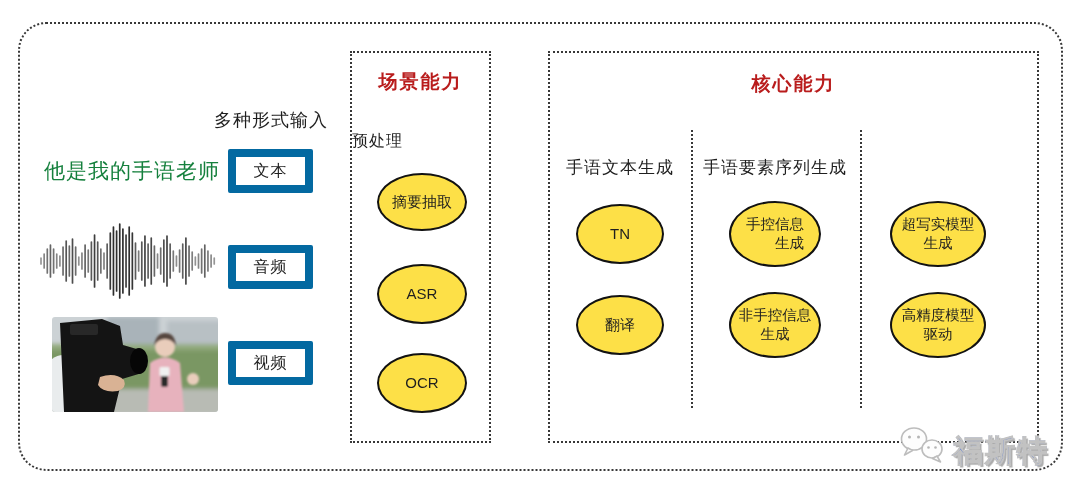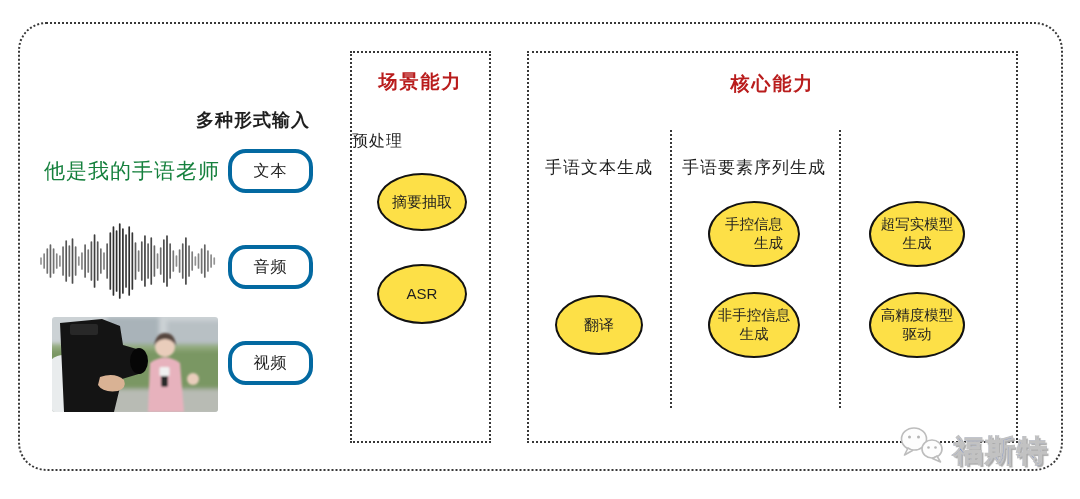--- a/index.html
+++ b/index.html
@@ -14,33 +14,33 @@
     left:18px; top:22px; width:1045px; height:449px;
     border:2px dotted #383838; border-radius:28px;
   }
   .panel { border:2px dotted #383838; background:transparent; }
   .panel-title {
     left:0; right:0; text-align:center;
     font-weight:bold; font-size:19px; letter-spacing:2px; color:#b91c1c;
   }
   .stage-label { left:0; right:0; text-align:left; font-size:16px; letter-spacing:1px; }
   .pill {
-    width:85px; height:44px; border:4px solid #0369a1; border-radius:18px;
+    width:85px; height:44px; border:8px solid #0369a1; border-radius:2px;
     display:flex; align-items:center; justify-content:center;
     font-size:16px; letter-spacing:1px; background:#fff;
   }
   .ellipse {
     border:2.5px solid #121212; border-radius:50%; background:#fde047;
     display:flex; align-items:center; justify-content:center;
     text-align:center; font-size:15px; line-height:1.3; white-space:pre-line;
   }
   .ellipse.small-text { font-size:14.5px; }
   .col-header { text-align:center; font-size:17px; font-weight:500; letter-spacing:1px; }
   .divider { border-left:2px dotted #383838; width:0; }
-  .input-heading { font-weight:bold; font-size:18px; letter-spacing:1px; }
+  .input-heading { font-weight:normal; font-size:18px; letter-spacing:1px; text-align:center; }
   .sentence { font-size:21px; letter-spacing:1px; color:#15803d; }
   .video-thumb { border-radius:3px; overflow:hidden; }
   .watermark { display:flex; align-items:flex-end; gap:5px; z-index:5; }
   .watermark-text {
     font-size:30px; font-weight:bold; letter-spacing:2px;
     color:#1d4ed8; -webkit-text-stroke:1px #c2c2c2;
     text-shadow:2px 2px 1px #ababab;
     font-family:Liberation Mono, monospace;
   }
 </style>
@@ -154,31 +154,33 @@
   </svg>
 </div>
 
 <div class="abs pill" style="left:228px; top:341px;">视频</div>
 
 <div class="abs panel" style="left:350px; top:51px; width:141px; height:392px;">
   <div class="abs panel-title" style="top:16px;">场景能力</div>
   <div class="abs stage-label" style="top:78px;">预处理</div>
   <div class="abs ellipse" style="left:25px; top:120px; width:90px; height:58px;">摘要抽取</div>
   <div class="abs ellipse" style="left:25px; top:211px; width:90px; height:60px;">ASR</div>
-</div>
-
-<div class="abs panel" style="left:527px; top:51px; width:491px; height:392px;text-decoration:underline;">
+  <div class="abs ellipse" style="left:25px; top:300px; width:90px; height:60px;">OCR</div>
+</div>
+
+<div class="abs panel" style="left:548px; top:51px; width:491px; height:392px;text-decoration:underline;">
   <div class="abs panel-title" style="top:18px;">核心能力</div>
 
   <div class="abs divider" style="left:141px; top:77px; height:278px;"></div>
   <div class="abs divider" style="left:310px; top:77px; height:278px;"></div>
 
   <div class="abs col-header" style="left:10px; top:103px; width:120px;">手语文本生成</div>
   <div class="abs col-header" style="left:150px; top:103px; width:150px;">手语要素序列生成</div>
 
+  <div class="abs ellipse" style="left:26px; top:151px; width:88px; height:60px;">TN</div>
   <div class="abs ellipse" style="left:26px; top:242px; width:88px; height:60px;">翻译</div>
 
   <div class="abs ellipse small-text" style="left:179px; top:148px; width:92px; height:66px;text-align:right;">手控信息
 生成</div>
   <div class="abs ellipse small-text" style="left:179px; top:239px; width:92px; height:66px;">非手控信息
 生成</div>
 
   <div class="abs ellipse small-text" style="left:340px; top:148px; width:96px; height:66px;">超写实模型
 生成</div>
   <div class="abs ellipse small-text" style="left:340px; top:239px; width:96px; height:66px;">高精度模型

